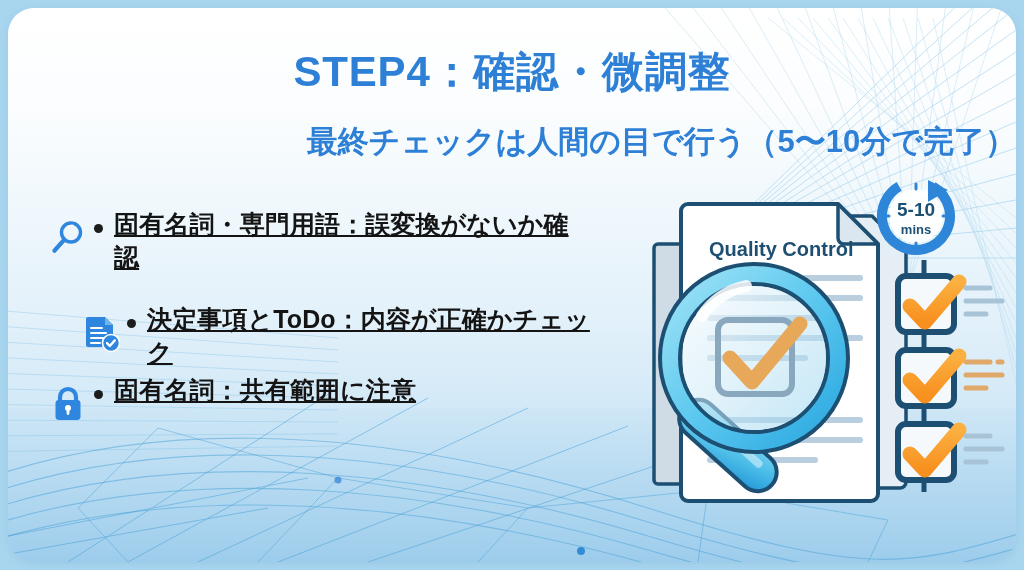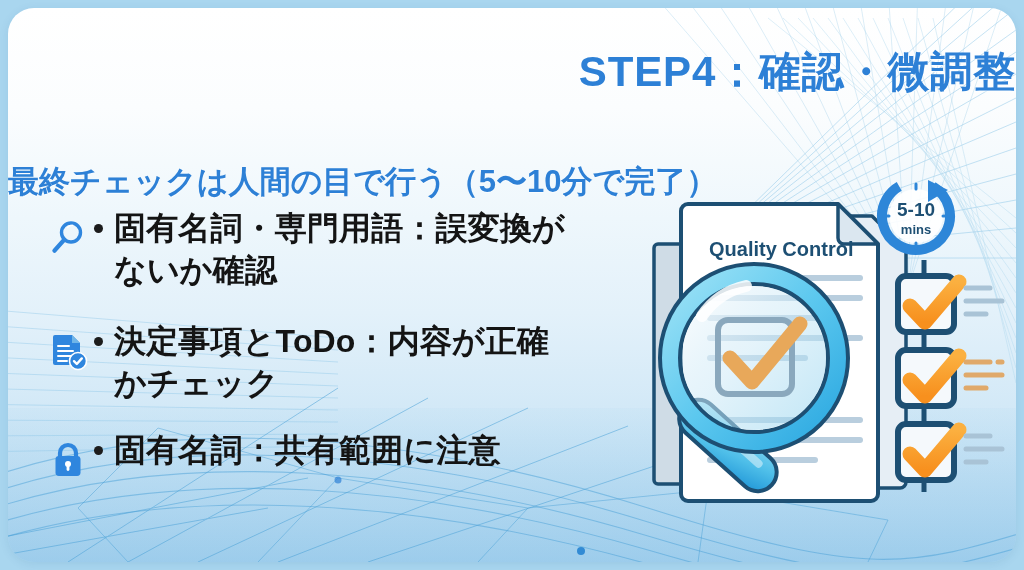--- a/index.html
+++ b/index.html
@@ -33,35 +33,34 @@
     box-shadow:0 2px 10px rgba(30,90,140,.10);
   }
 
   
   .deco { position:absolute; inset:0; pointer-events:none; }
   .deco svg { position:absolute; width:100%; height:100%; display:block; }
 
   
   .title {
     position:absolute; left:0; right:0; top:36px;
-    text-align:right;
+    text-align:center;
     font-size:42px; font-weight:bold;
     letter-spacing:.02em;
     color:#2d80d6;
     text-shadow:0 1px 0 rgba(255,255,255,.7);
     z-index:6;
   }
   .subtitle {
-    position:absolute; left:0; right:0; top:113px;
-    text-align:left;
+    position:absolute; left:16px; right:0; top:113px;
+    text-align:right;
     font-size:31px; font-weight:bold;
     color:#2d80d6;
     text-shadow:0 1px 0 rgba(255,255,255,.7);
     z-index:6;
-    margin-top:40px;
   }
 
   
   .bullets {
     position:absolute; left:34px; top:200px; width:560px;
     z-index:6;
   }
   .bullet-row {
     display:flex; align-items:flex-start;
     margin-bottom:26px;
@@ -71,26 +70,27 @@
     display:flex; align-items:center; justify-content:center;
     margin-top:4px;
   }
   .b-icon svg { display:block; }
   .b-dot {
     width:9px; height:9px; border-radius:50%;
     background:#1c1c1c;
     margin:16px 11px 0 0; flex:0 0 auto;
   }
   .b-text {
-    font-size:32px; font-weight:bold; line-height:1.30;
+    font-size:25px; font-weight:bold; line-height:1.30;
     color:#141414; letter-spacing:.005em;
     max-width:455px;
+    text-decoration:underline;
   }
   .r1 { margin-bottom:30px; }
-  .r2 { margin-bottom:26px; }
+  .r2 { margin-bottom:6px;justify-content:flex-end; }
 
   
   .illus {
     position:absolute; left:598px; top:160px;
     width:420px; height:360px;
     z-index:5;
   }
   .illus svg { width:100%; height:100%; display:block; }
 </style>
 </head>

